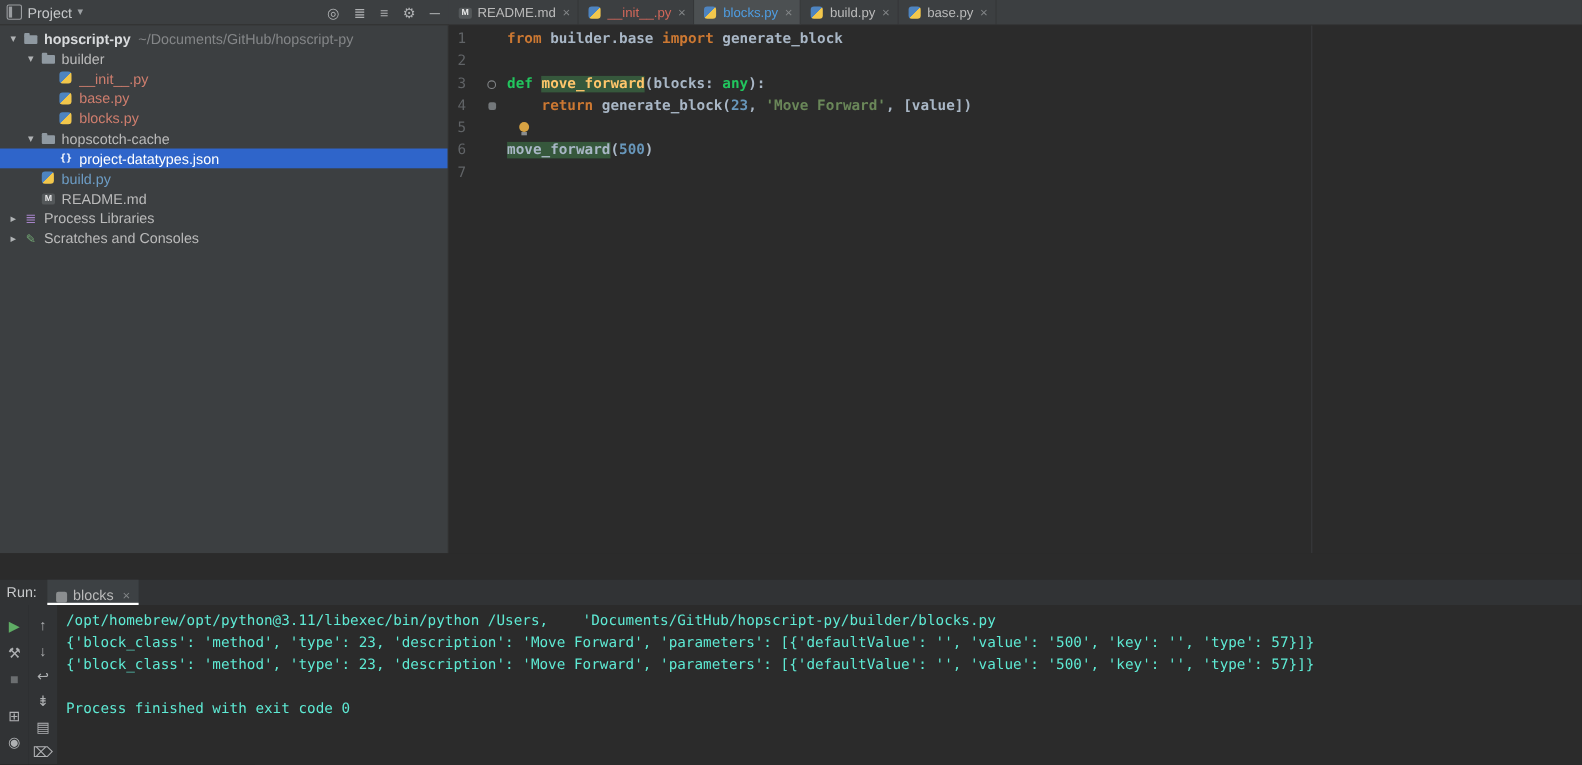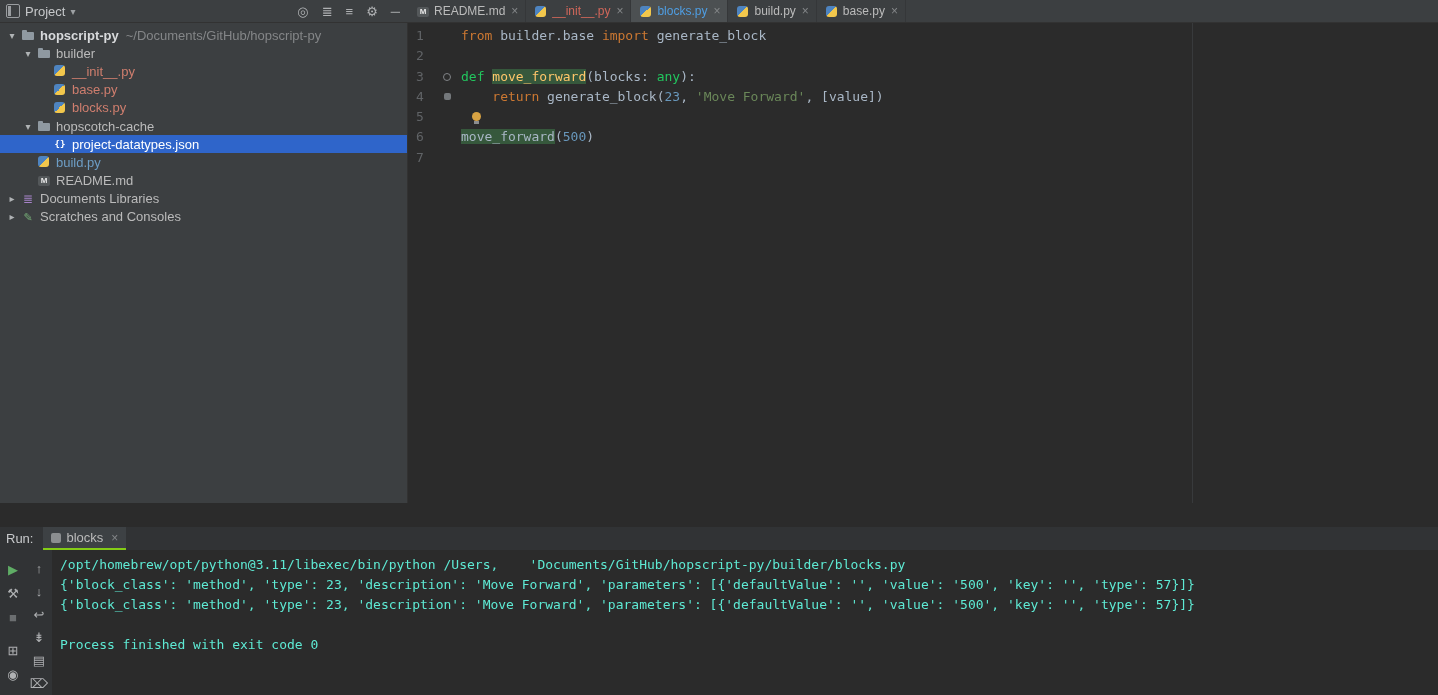--- a/index.html
+++ b/index.html
@@ -43,29 +43,29 @@
   .fi-library::before{content:"≣";position:absolute;left:50%;top:50%;transform:translate(-50%,-50%);color:#a683c9;font-size:12px;}
   .fi-scratch::before{content:"✎";position:absolute;left:50%;top:50%;transform:translate(-50%,-50%);color:#73a874;font-size:11px;}
   
   .editor{flex:1;position:relative;background:#2b2b2b;font-family:"DejaVu Sans Mono",monospace;font-size:13px;padding-top:3px;box-sizing:border-box;overflow:hidden;}
   .margin-line{position:absolute;top:0;bottom:0;left:784px;width:1px;background:#383a3c;}
   .code-line{display:flex;height:20.3px;line-height:20.3px;position:relative;z-index:1;}
   .gutter{width:47px;flex:none;color:#606366;padding-left:8px;box-sizing:border-box;position:relative;margin-right:6px;}
   .gmark{position:absolute;right:4px;top:6px;}
   .gmark-o{width:6px;height:6px;border:1px solid #808386;border-radius:50%;}
   .gmark-s{width:7px;height:7px;background:#74787b;border-radius:2px;}
-  .code{white-space:pre;}
+  .code{white-space:pre;font-weight:bold;}
   .bulb{display:inline-block;width:9px;height:9px;background:#d8a343;border-radius:50%;margin-left:11px;position:relative;}
   .bulb::after{content:"";position:absolute;left:2px;top:9px;width:5px;height:3px;background:#8a8d8f;}
   
   .gap-strip{height:24px;flex:none;background:#2b2b2b;}
   
   .run-header{height:23px;flex:none;background:#313335;display:flex;align-items:stretch;}
   .run-label{display:flex;align-items:center;padding:0 10px 0 6px;color:#c8cacc;}
-  .run-tab{display:flex;align-items:center;gap:5px;padding:0 8px;background:#3d4144;border-bottom:2px solid #84cc16;box-sizing:border-box;}
+  .run-tab{display:flex;align-items:flex-end;gap:5px;padding:0 8px;background:#3d4144;border-bottom:2px solid #ffffff;box-sizing:border-box;}
   .run-tab-icon{width:10px;height:10px;background:#8b8e90;border-radius:2px;flex:none;}
   .run-body{flex:1;display:flex;background:#2b2b2b;overflow:hidden;}
   .rb-col{width:26px;flex:none;background:#313335;display:flex;flex-direction:column;align-items:center;padding-top:7px;color:#afb1b3;font-size:13px;}
   .rb-icon{height:24px;display:flex;align-items:center;justify-content:center;width:100%;}
   .console{flex:1;padding:5px 0 0 8px;font-family:"DejaVu Sans Mono",monospace;font-size:13px;line-height:20px;color:#5eead4;white-space:pre;overflow:hidden;}
 </style>
 </head>
 <body>
 
 <div class="app">
@@ -156,21 +156,21 @@
           <span class="tree-label" style="color: rgb(109, 157, 197);">build.py</span>
         </div>
         <div class="tree-row" style="padding-left: 20px;">
           <span class="chevron"></span>
           <span class="fi fi-markdown"></span>
           <span class="tree-label">README.md</span>
         </div>
         <div class="tree-row" style="padding-left: 4px;">
           <span class="chevron">▸</span>
           <span class="fi fi-library"></span>
-          <span class="tree-label">Documents Libraries</span>
+          <span class="tree-label">Process Libraries</span>
         </div>
         <div class="tree-row" style="padding-left: 4px;">
           <span class="chevron">▸</span>
           <span class="fi fi-scratch"></span>
           <span class="tree-label">Scratches and Consoles</span>
         </div>
       </div>
     <div class="editor">
       <div class="margin-line"></div>
       <div>

